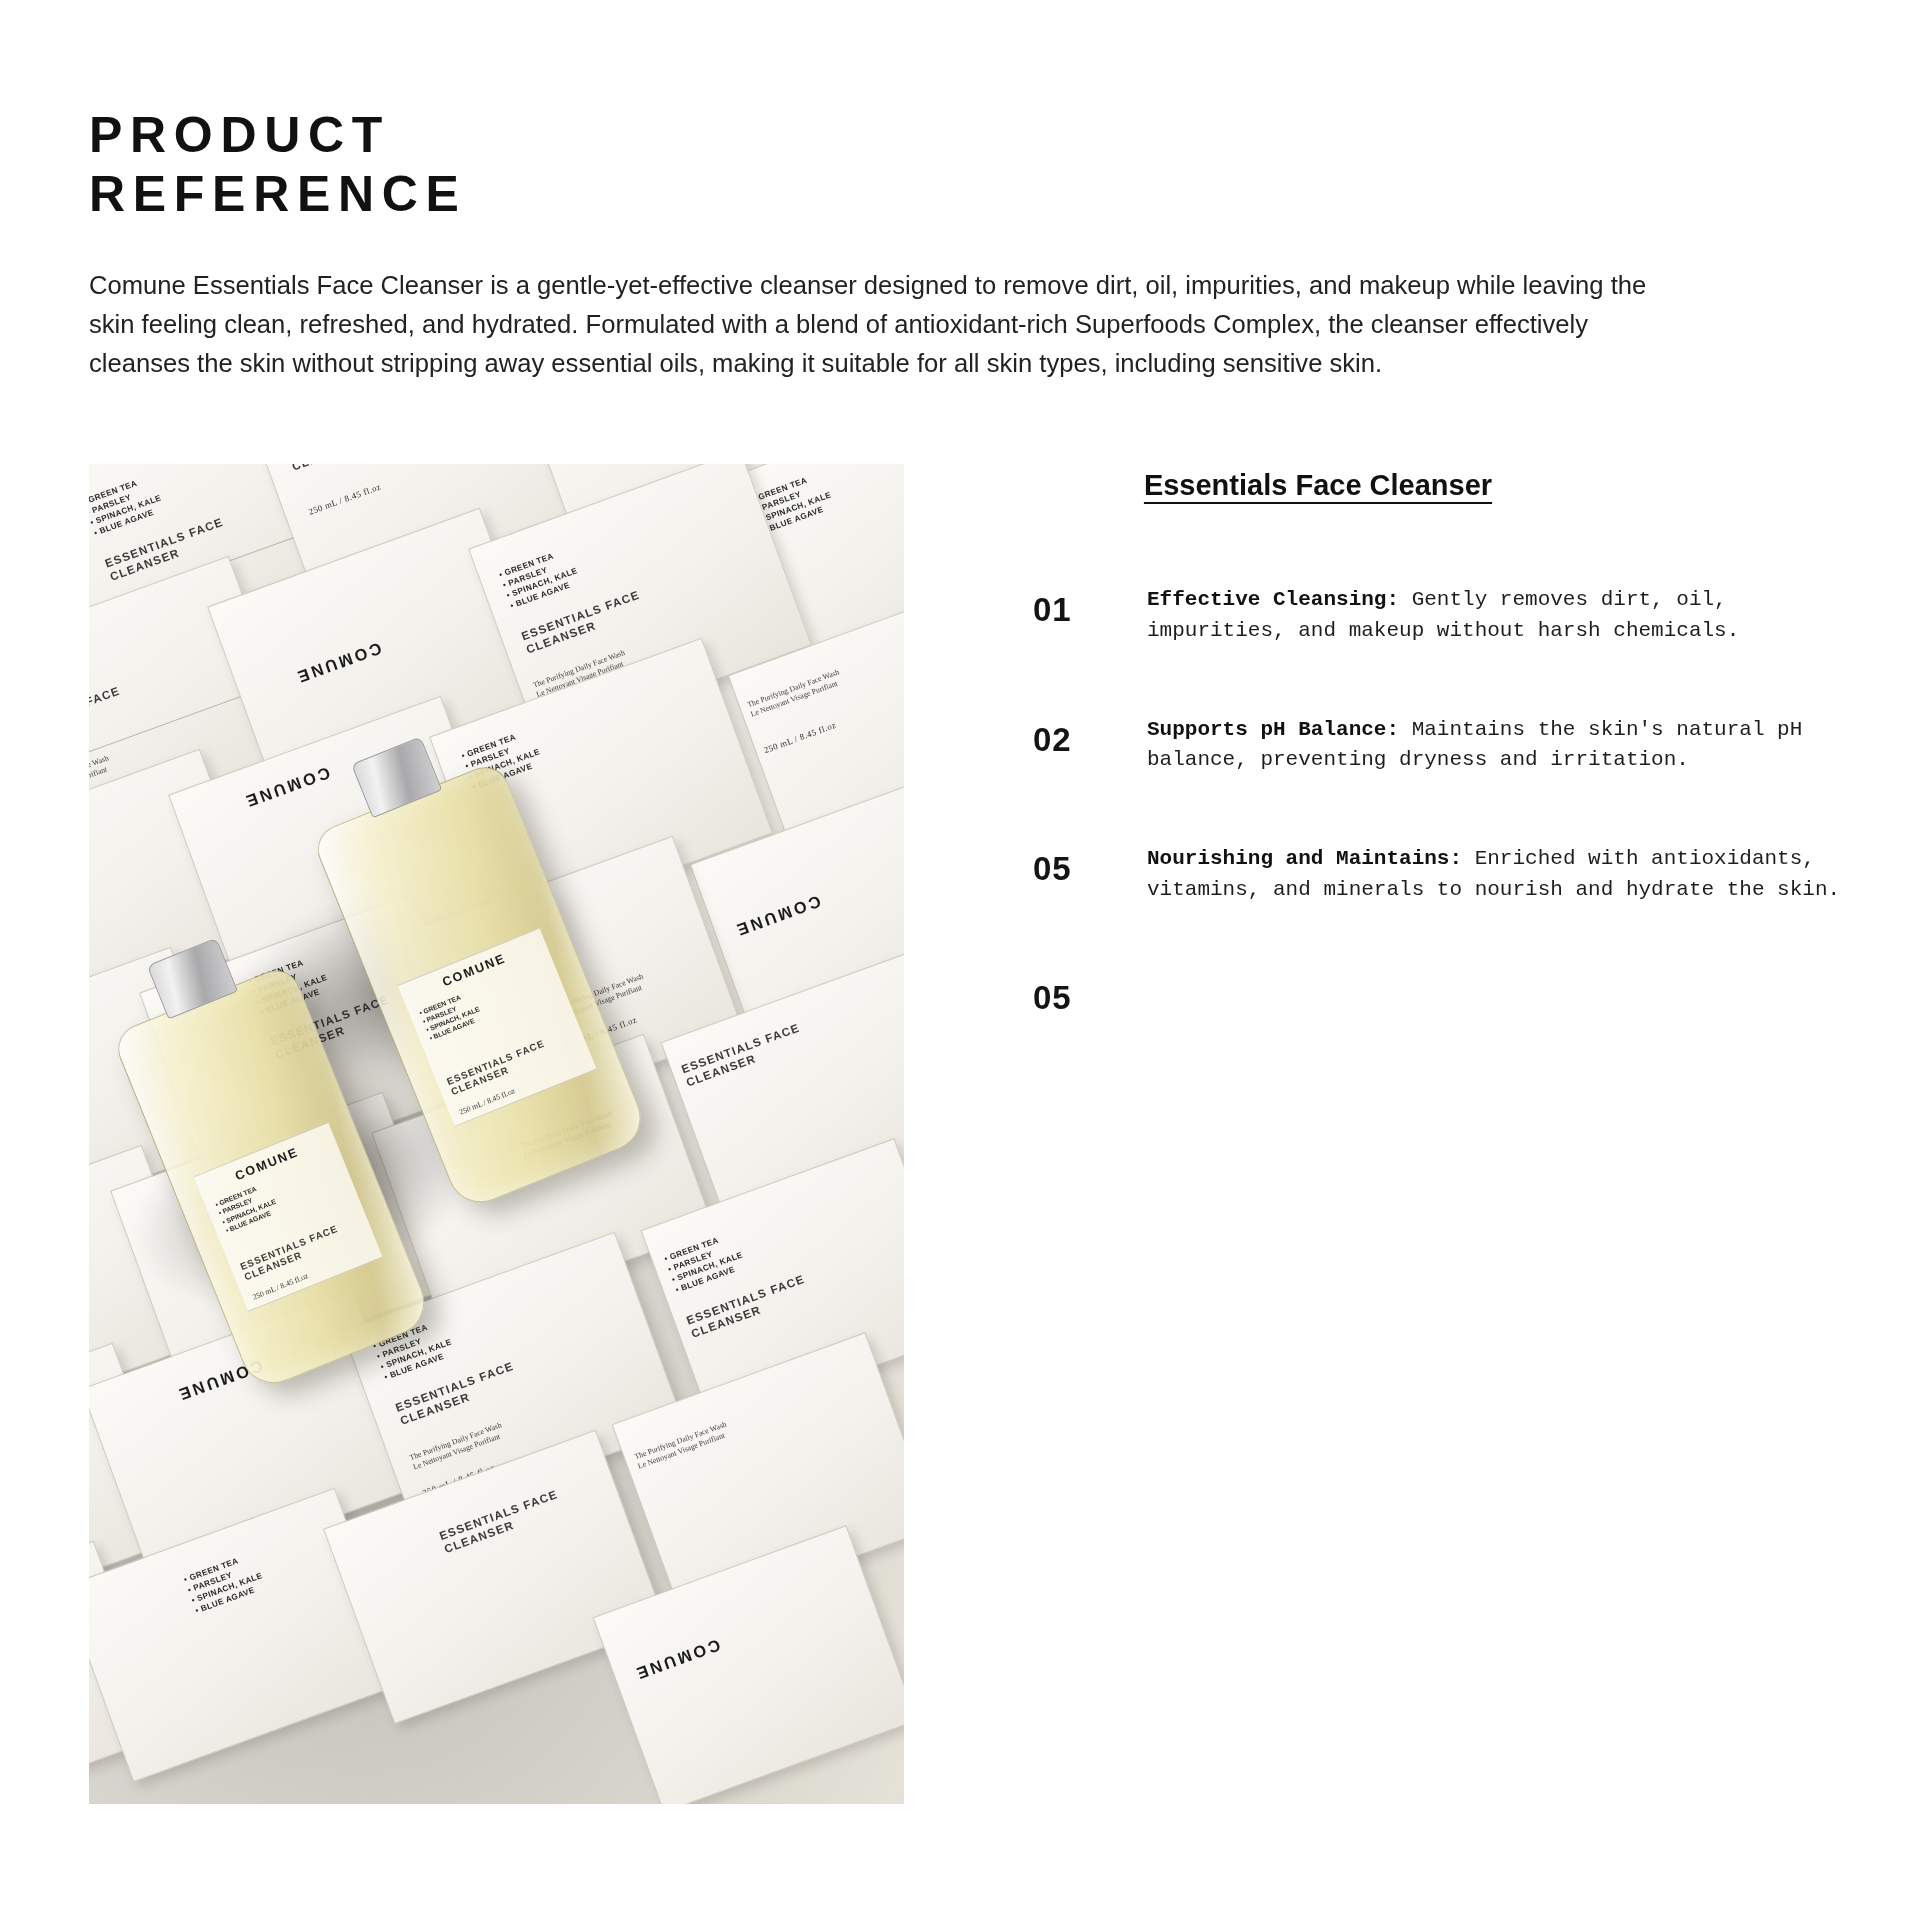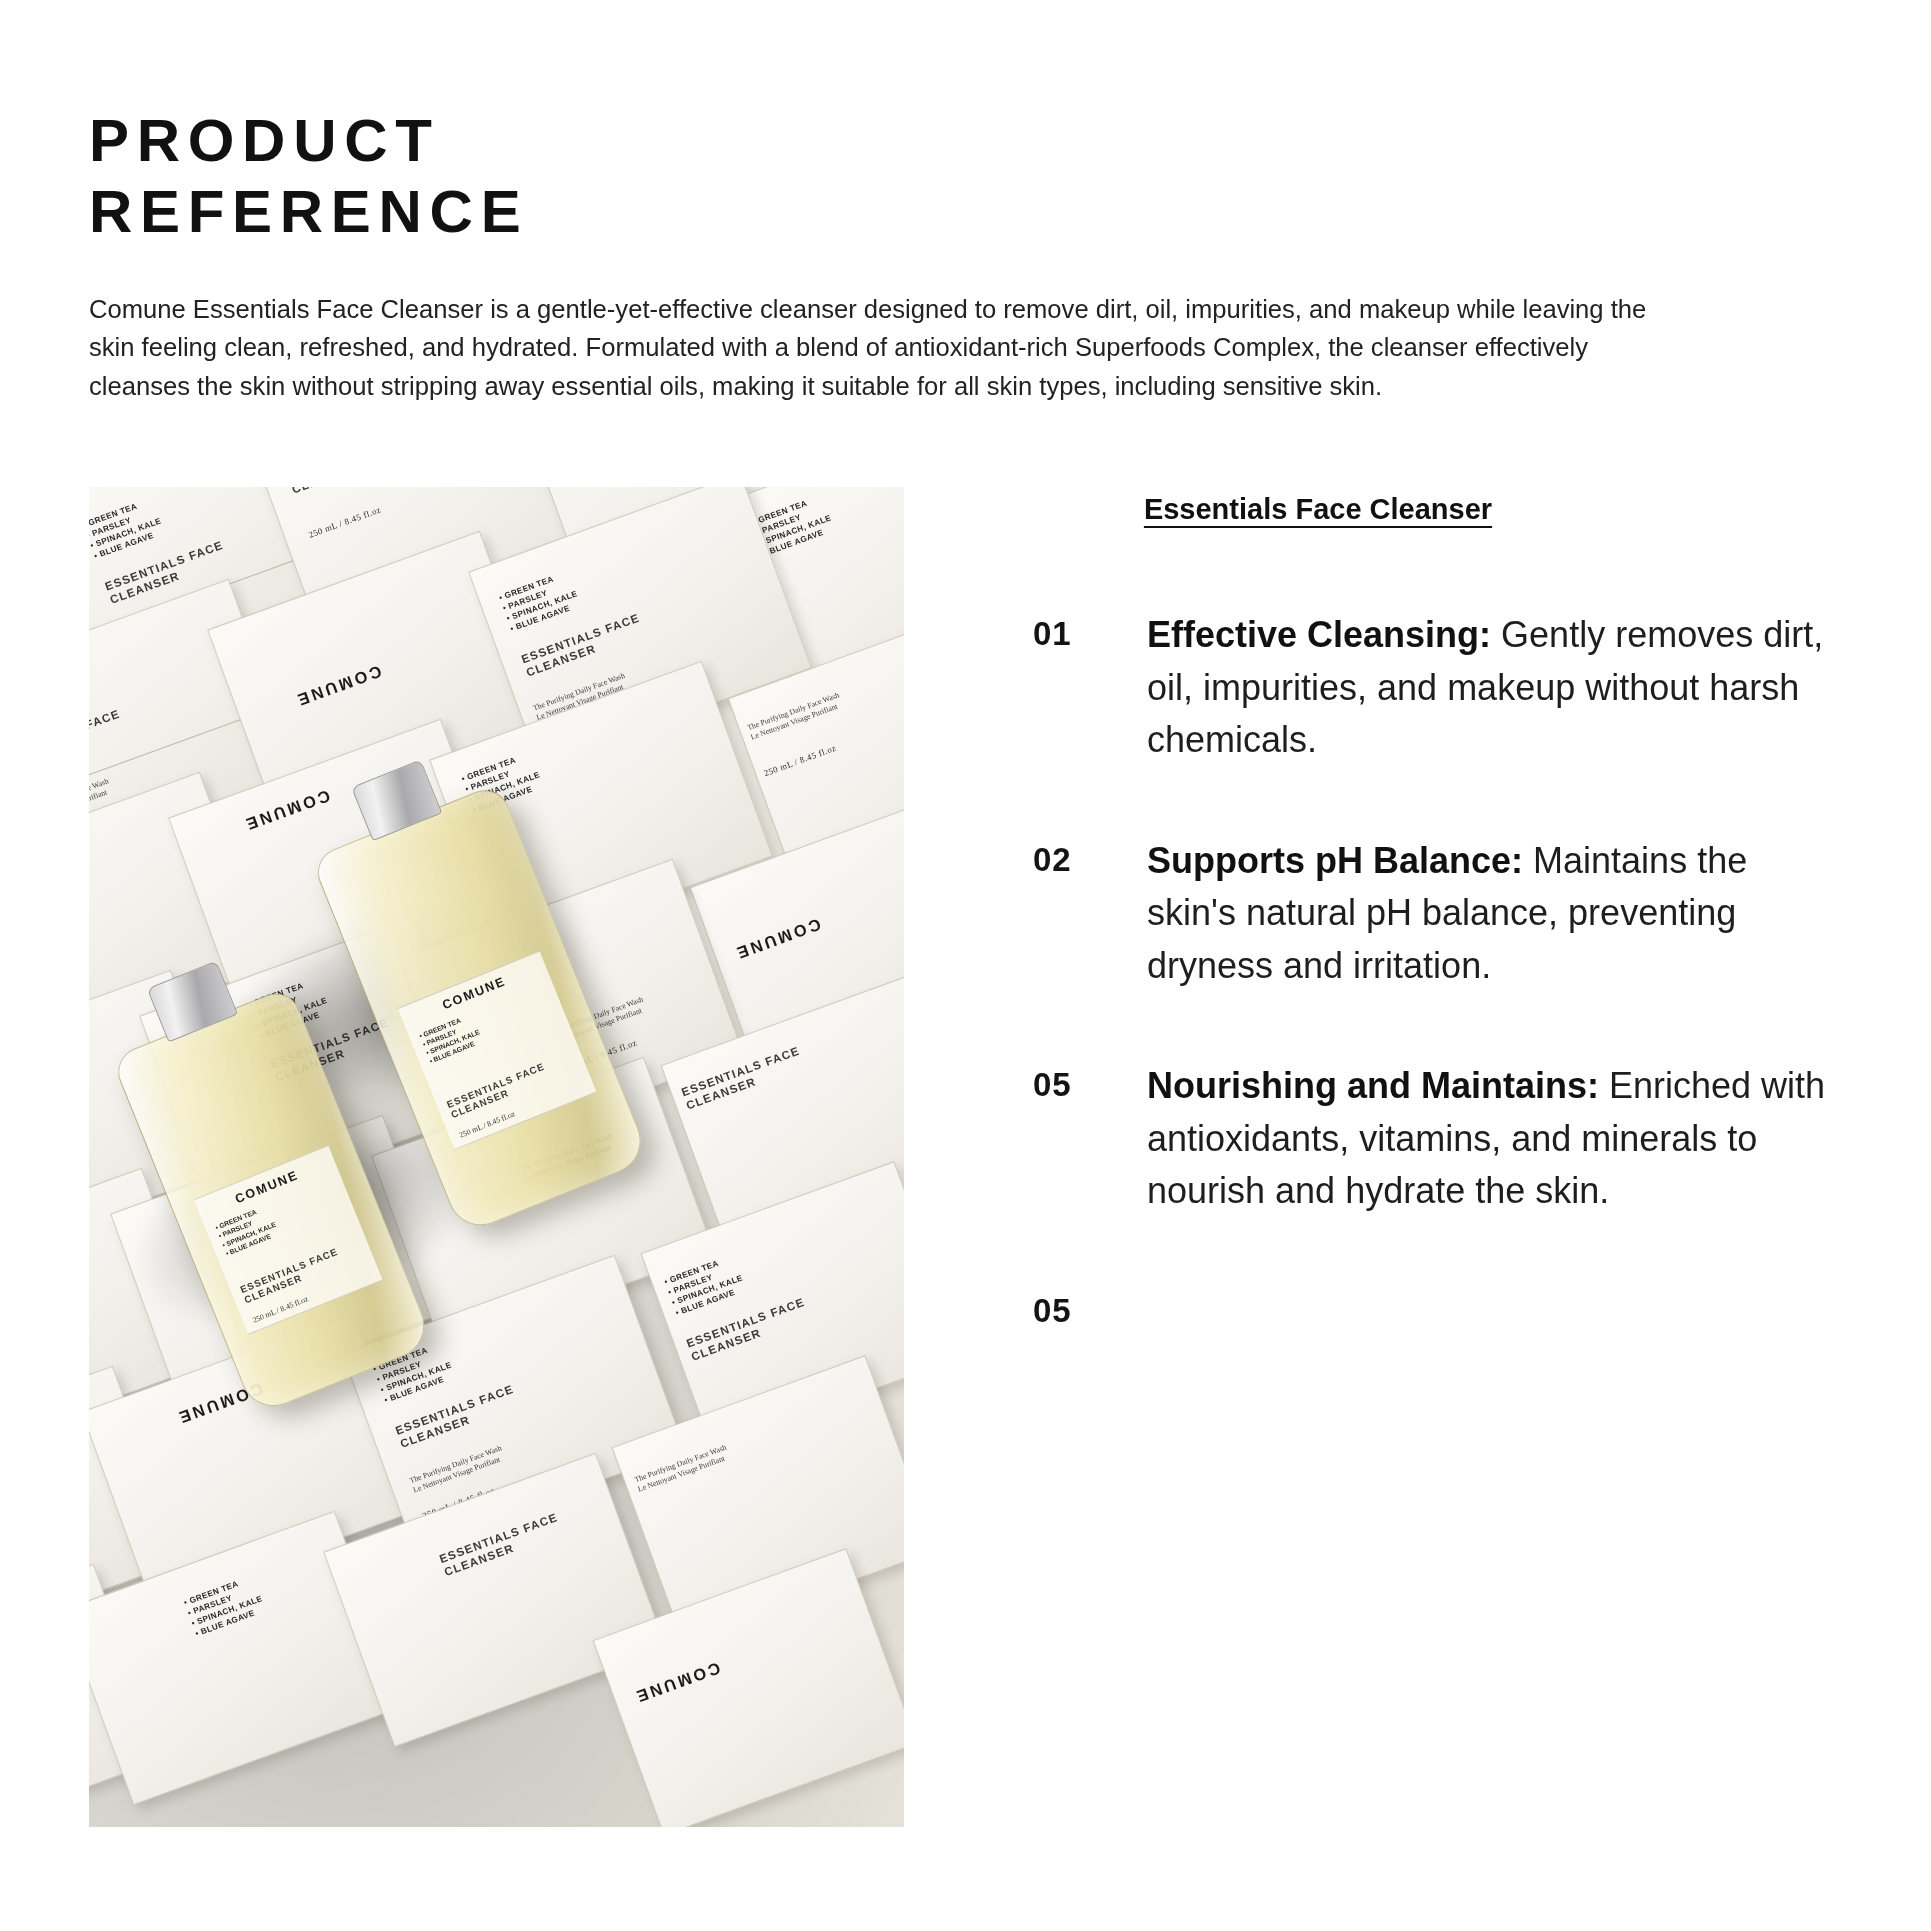--- a/index.html
+++ b/index.html
@@ -13,21 +13,21 @@
   }
   .page {
     position: relative;
     width: 1931px;
     height: 1931px;
     padding: 106px 87px 58px 89px;
   }
 
   
   .title {
-    font-size: 60px;
+    font-size: 50px;
     font-weight: 800;
     letter-spacing: 7.7px;
     line-height: 1.18;
     text-transform: uppercase;
     color: #111111;
     white-space: pre-line;
   }
   .intro {
     margin-top: 42px;
     max-width: 1583px;
@@ -213,24 +213,25 @@
   .feat-item:last-child { margin-bottom: 10px; }
   .feat-num {
     flex: 0 0 114px;
     font-size: 33px;
     font-weight: 800;
     letter-spacing: 1px;
     color: #141414;
     padding-top: 5.8px;
   }
   .feat-text {
-    font-size: 36px;
+    font-size: 21px;
     line-height: 1.46;
     color: #1e1e1e;
     max-width: 811px;
+    font-family: Liberation Mono, monospace;
   }
   .feat-text b {
     font-weight: 700;
     color: #111;
   }
 </style>
 </head>
 <body>
 
 <div class="page">

